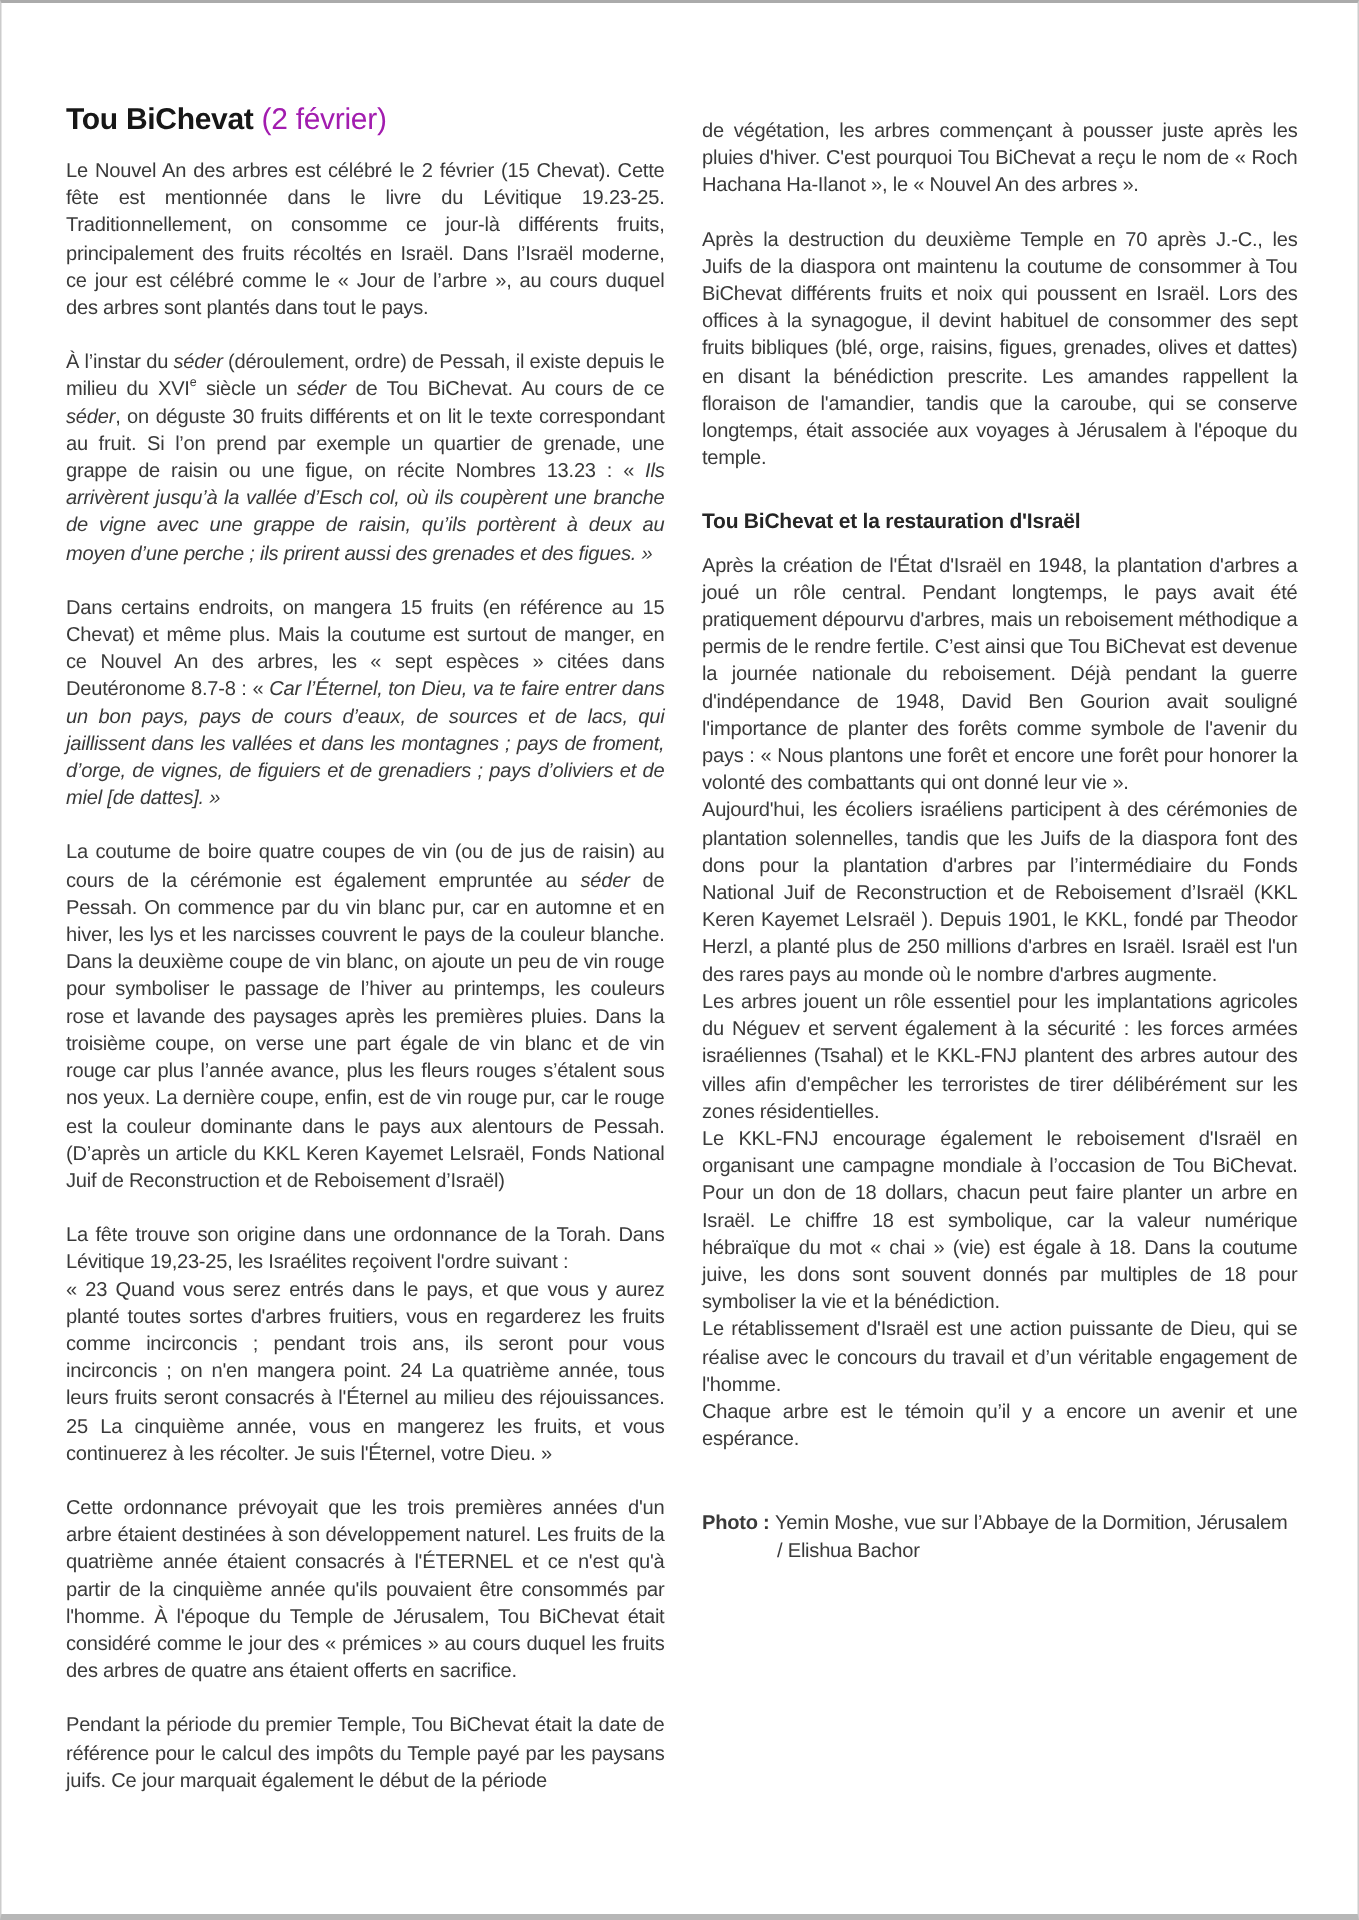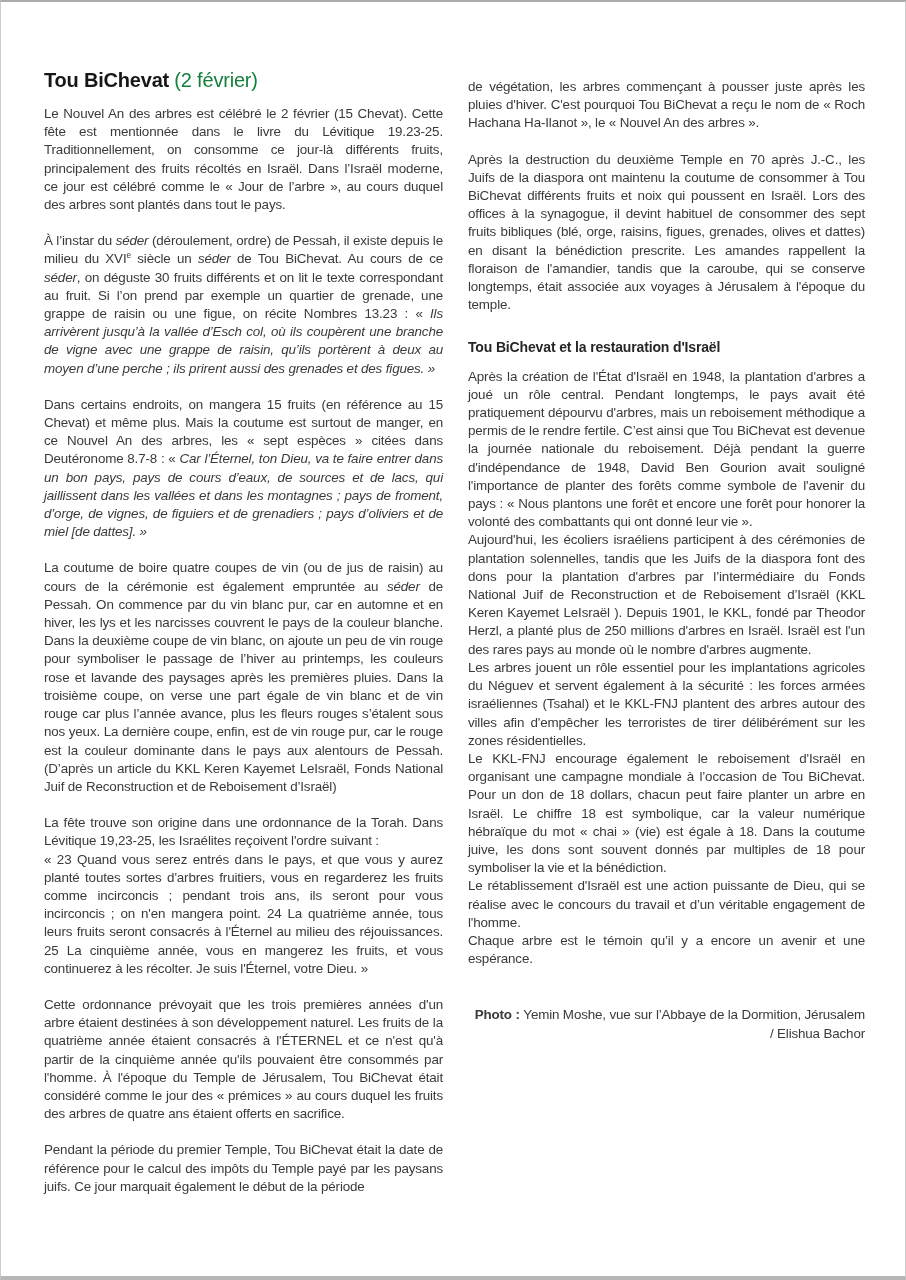--- a/index.html
+++ b/index.html
@@ -32,35 +32,35 @@
   }
   .col h1 {
     font-size: 20px;
     line-height: 24px;
     margin: 26px 0 13px 0;
     color: #171717;
     font-weight: bold;
     letter-spacing: -0.2px;
   }
   .col h1:first-child { margin-top: 0; }
-  .col h1 .n { font-weight: normal; color: #15803d; }
+  .col h1 .n { font-weight: normal; color: #a21caf; }
   .col h2 {
     font-size: 14px;
     line-height: 18.2px;
     margin: 24px 0 11px 0;
     color: #262626;
     font-weight: bold;
     letter-spacing: -0.15px;
   }
   .i  { font-style: italic; }
   .b  { font-weight: bold; margin-top: 40px; }
   .bi { font-weight: bold; font-style: italic; }
   sup { font-size: 0.62em; vertical-align: super; line-height: 0; }
   p.photo {
-    text-align: right;
+    text-align: left;
     padding-left: 50px;
     text-indent: -50px;
     margin-top: 38px;
   }
 </style>
 </head>
 <body>
 
 <div class="page" aria-label="Tou BiChevat (2 février)">
   <div class="col col-left">

